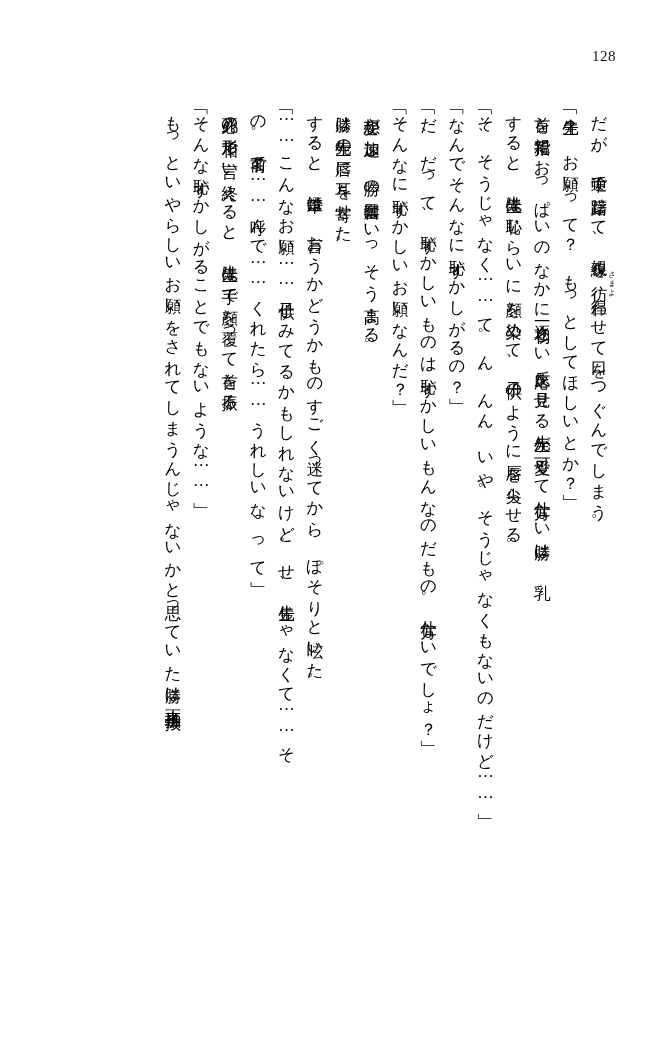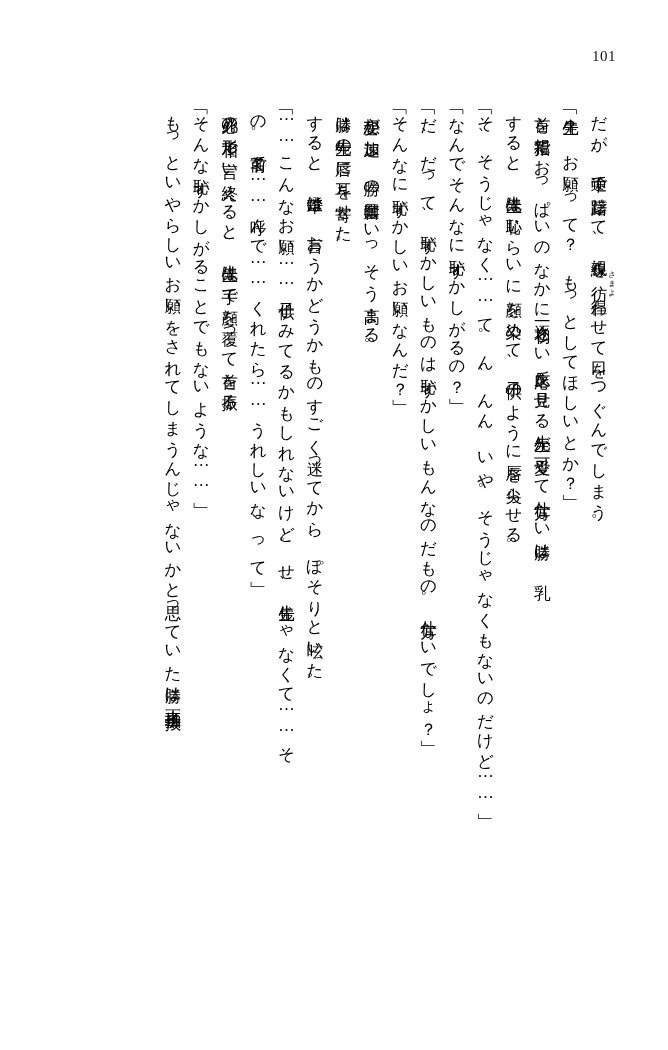--- a/index.html
+++ b/index.html
@@ -66,21 +66,21 @@
 
   .line {
     display: block;
   }
 </style>
 </head>
 <body>
 
 <div class="page">
 
-  <div class="page-number">101</div>
+  <div class="page-number">128</div>
 
   <div class="body-text">
     <p class="line">だが、途中で躊躇して、視線を<ruby>彷徨<rt>さまよ</rt></ruby>わせて口をつぐんでしまう。</p>
     <p class="line">「先生？　お願いって？　もっとしてほしいとか？」</p>
     <p class="line">首を親指でおっぱいのなかに逐一初々しい反応を見せる先生が可愛くて仕方ない勝は、乳</p>
     <p class="line">すると、先生は恥じらいに顔を染めて、子供のように唇を尖らせる。</p>
     <p class="line">「そ、そうじゃなく……て。ん、んん、いや。そうじゃなくもないのだけど……」</p>
     <p class="line">「なんでそんなに恥ずかしがるの？」</p>
     <p class="line">「だ、だって、恥ずかしいものは恥ずかしいもんなのだもの。仕方ないでしょ？」</p>
     <p class="line">「そんなに恥ずかしいお願いなんだ？」</p>

